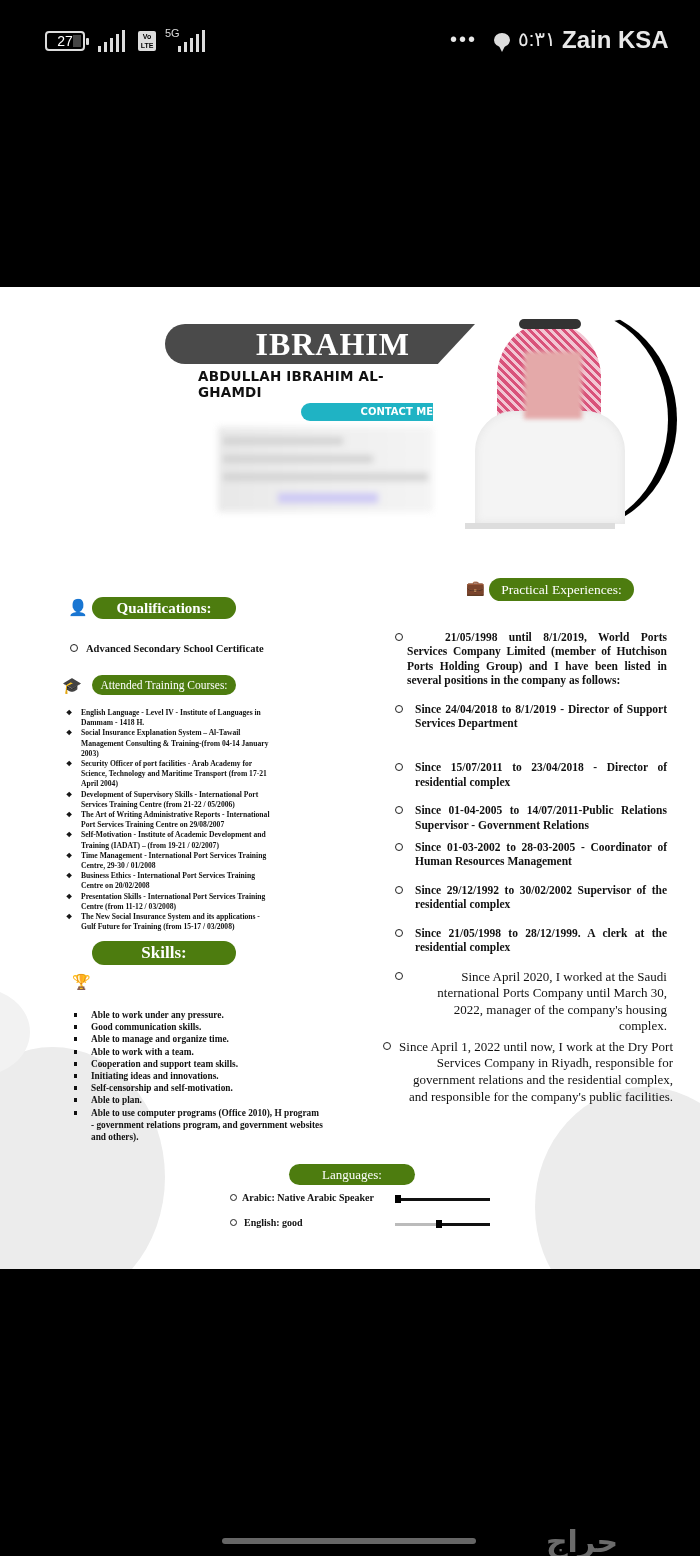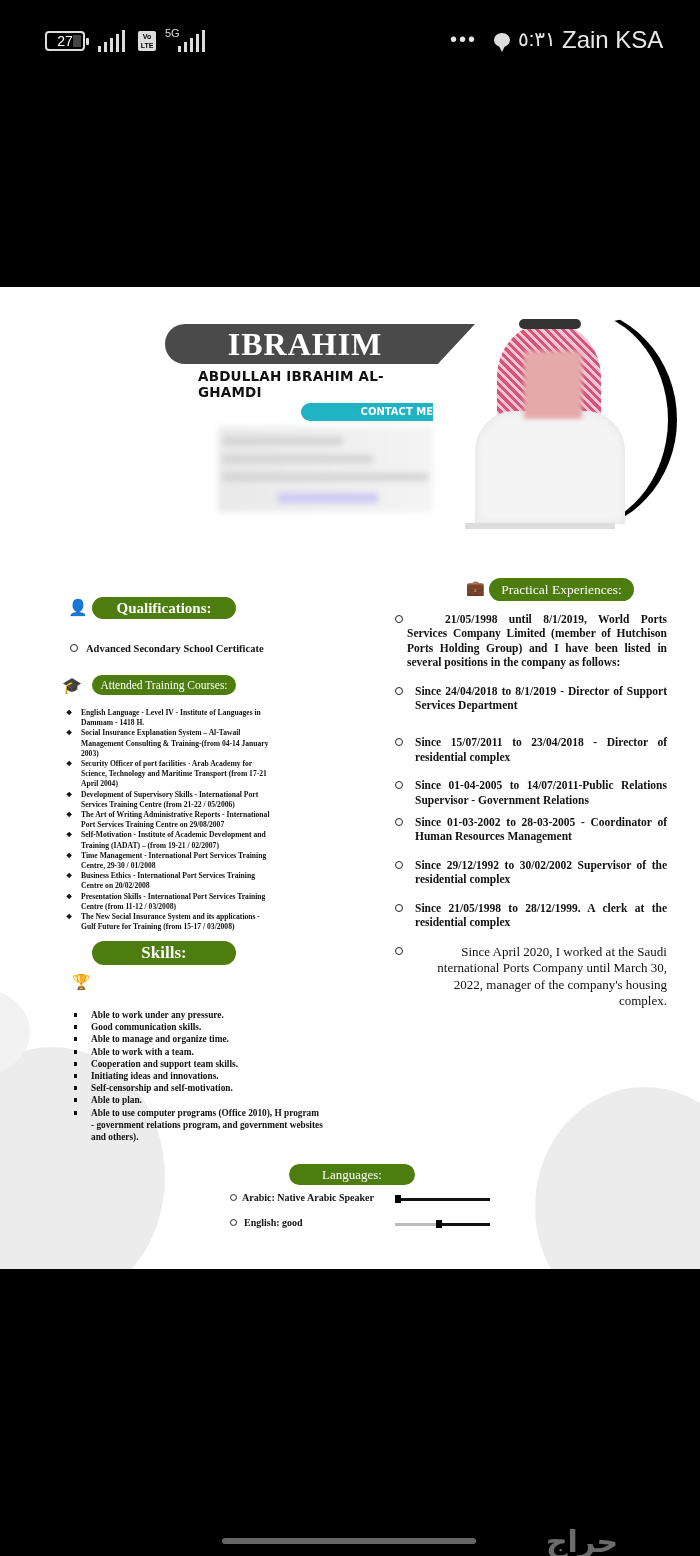--- a/index.html
+++ b/index.html
@@ -12,28 +12,28 @@
     .battery::after { content: ""; position: absolute; right: -6px; top: 5px; width: 3px; height: 7px; background: #ddd; border-radius: 1px; }
     .battery .fill { position: absolute; right: 2px; top: 2px; width: 8px; height: 12px; background: #444; }
     .bars { position: absolute; top: 30px; display: flex; align-items: flex-end; gap: 3px; height: 22px; }
     .bars i { display: block; width: 3px; background: #ddd; }
     .volte { position: absolute; left: 138px; top: 31px; width: 18px; height: 20px; background: #ddd; color: #000; font-size: 7px; font-weight: bold; line-height: 9px; text-align: center; border-radius: 2px; padding-top: 1px; }
     .fiveg { position: absolute; left: 165px; top: 27px; font-size: 11px; color: #ddd; }
     .dots { position: absolute; left: 450px; top: 28px; font-size: 20px; letter-spacing: 2px; }
     .chat-icon { position: absolute; left: 494px; top: 33px; width: 16px; height: 14px; background: #ddd; border-radius: 50%; }
     .chat-icon::after { content: ""; position: absolute; left: 5px; bottom: -5px; width: 0; height: 0; border-left: 3px solid transparent; border-right: 3px solid transparent; border-top: 6px solid #ddd; }
     .clock { position: absolute; left: 518px; top: 27px; font-size: 20px; }
-    .carrier { position: absolute; left: 562px; top: 26px; font-size: 24px; }
+    .carrier { position: absolute; left: 562px; top: 26px; font-size: 24px; font-weight: bold; }
 
     
     .page { position: absolute; left: 0; top: 287px; width: 700px; height: 982px; background: #fff; overflow: hidden; }
     .deco-circle { position: absolute; background: #ececec; border-radius: 50%; }
 
     .name-banner { position: absolute; left: 165px; top: 37px; width: 310px; height: 40px; background: #4a4a4a; border-radius: 22px 0 0 22px; clip-path: polygon(0 0, 100% 0, 88% 100%, 0 100%); }
-    .name-first { position: absolute; left: 200px; top: 37px; width: 210px; height: 40px; text-align: center; color: #fff; font-family: "Liberation Serif", serif; font-weight: bold; font-size: 32px; line-height: 40px; letter-spacing: 1px; }
+    .name-first { position: absolute; left: 200px; top: 37px; width: 210px; height: 40px; text-align: right; color: #fff; font-family: "Liberation Serif", serif; font-weight: bold; font-size: 32px; line-height: 40px; letter-spacing: 1px; }
     .name-full { position: absolute; left: 198px; top: 81px; width: 240px; font-family: "DejaVu Sans", sans-serif; font-weight: bold; font-size: 13.5px; letter-spacing: 0.2px; color: #111; }
     .contact-btn { position: absolute; left: 301px; top: 116px; width: 132px; height: 18px; background: #1fb3c4; border-radius: 10px 0 0 10px; color: #fff; font-family: "DejaVu Sans", sans-serif; font-weight: bold; font-size: 10px; line-height: 18px; text-align: right; }
     .contact-blur { position: absolute; left: 218px; top: 140px; width: 215px; height: 85px; background: linear-gradient(90deg, #e6e6e6, #ececec 40%, #f3f3f3); filter: blur(3px); opacity: .9; }
     .contact-blur .line { position: absolute; height: 8px; background: #cfcfcf; }
     .contact-blur .link { position: absolute; left: 60px; top: 66px; width: 100px; height: 10px; background: #c9c4f4; }
 
     .photo-ring { position: absolute; left: 465px; top: 20px; width: 212px; height: 225px; border-radius: 50%; border-right: 9px solid #000; border-top: 2px solid transparent; border-bottom: 2px solid transparent; border-left: 0; }
     .photo { position: absolute; left: 475px; top: 32px; width: 150px; height: 205px; }
     .photo .headdress { position: absolute; left: 22px; top: 5px; width: 104px; height: 120px; background: repeating-linear-gradient(45deg, #d9527a 0 3px, #f2c6d3 3px 6px); border-radius: 45% 45% 20% 20%; }
     .photo .agal { position: absolute; left: 44px; top: 0; width: 62px; height: 10px; background: #333; border-radius: 5px; }
@@ -53,21 +53,21 @@
 
     .skills { position: absolute; left: 73px; top: 722px; width: 250px; list-style: none; font-size: 9.3px; font-weight: bold; line-height: 12.2px; }
     .skills li { position: relative; padding-left: 18px; }
     .skills li::before { content: ""; position: absolute; left: 1px; top: 4px; width: 3px; height: 4px; background: #111; }
 
     .lang-row { position: absolute; left: 230px; font-size: 10px; font-weight: bold; }
     .lang-bar { position: absolute; left: 395px; width: 95px; height: 3px; background: #111; }
     .lang-bar .grey { position: absolute; left: 0; top: 0; height: 3px; background: #bbb; }
     .lang-bar .knob { position: absolute; top: -3px; width: 6px; height: 8px; background: #000; }
 
-    .exp-list { position: absolute; left: 395px; top: 325px; width: 272px; list-style: none; font-size: 11.5px; font-weight: bold; line-height: 14.4px; }
+    .exp-list { position: absolute; left: 395px; top: 343px; width: 272px; list-style: none; font-size: 11.5px; font-weight: bold; line-height: 14.4px; }
     .exp-list li { position: relative; padding-left: 20px; text-align: justify; }
     .exp-list li .hollow-bullet { position: absolute; left: 0; top: 3px; }
     .exp-list .exp-late { font-weight: normal; font-size: 13px; line-height: 16.6px; text-align: right; }
 
     
     .home-indicator { position: absolute; left: 222px; top: 1538px; width: 254px; height: 6px; background: #666; border-radius: 3px; }
     .watermark { position: absolute; left: 546px; top: 1524px; font-size: 30px; font-weight: bold; color: #6b6b6b; font-family: "DejaVu Sans", sans-serif; }
   </style>
 </head>
 <body>
@@ -171,24 +171,25 @@
   </div>
   <div class="lang-bar" style="top:936px;">
     <span class="grey" style="width:44px;"></span>
     <span class="knob" style="left:41px;"></span>
   </div>
 
   <div class="section-icon" style="left:466px; top:292px; font-size:15px;">💼</div>
   <div class="section-pill" style="left:489px; top:291px; width:145px; height:23px; font-size:13.5px; line-height:23px; font-weight:normal;">Practical Experiences:</div>
   <ul class="exp-list">
     <li style="margin-bottom:14px; padding-left:12px; text-indent:38px;"><span class="hollow-bullet" style="text-indent:0"></span><span>21/05/1998 until 8/1/2019, World Ports Services Company Limited (member of Hutchison Ports Holding Group) and I have been listed in several positions in the company as follows:</span></li>
-    <li style="margin-bottom:23px;"><span class="hollow-bullet"></span><span>Since 24/04/2018 to 8/1/2019 - Director of Support Services Department</span></li>
+    <li style="margin-bottom:30px;"><span class="hollow-bullet"></span><span>Since 24/04/2018 to 8/1/2019 - Director of Support Services Department</span></li>
     <li style="margin-bottom:14px;"><span class="hollow-bullet"></span><span>Since 15/07/2011 to 23/04/2018 - Director of residential complex</span></li>
     <li style="margin-bottom:8px;"><span class="hollow-bullet"></span><span>Since 01-04-2005 to 14/07/2011-Public Relations Supervisor - Government Relations</span></li>
     <li style="margin-bottom:14px;"><span class="hollow-bullet"></span><span>Since 01-03-2002 to 28-03-2005 - Coordinator of Human Resources Management</span></li>
     <li style="margin-bottom:14px;"><span class="hollow-bullet"></span><span>Since 29/12/1992 to 30/02/2002 Supervisor of the residential complex</span></li>
     <li style="margin-bottom:14px;"><span class="hollow-bullet"></span><span>Since 21/05/1998 to 28/12/1999. A clerk at the residential complex</span></li>
     <li class="exp-late" style="margin-bottom:4px; padding-left:24px;"><span class="hollow-bullet"></span><span>Since April 2020, I worked at the Saudi nternational Ports Company until March 30, 2022, manager of the company's housing complex.</span></li>
+    <li class="exp-late" style="padding-left:16px; margin-left:-12px; width:290px;"><span class="hollow-bullet"></span><span>Since April 1, 2022 until now, I work at the Dry Port Services Company in Riyadh, responsible for government relations and the residential complex, and responsible for the company's public facilities.</span></li>
   </ul>
 </div>
 
 <div class="home-indicator"></div>
 <div class="watermark">حراج</div>
 
 </body></html>

